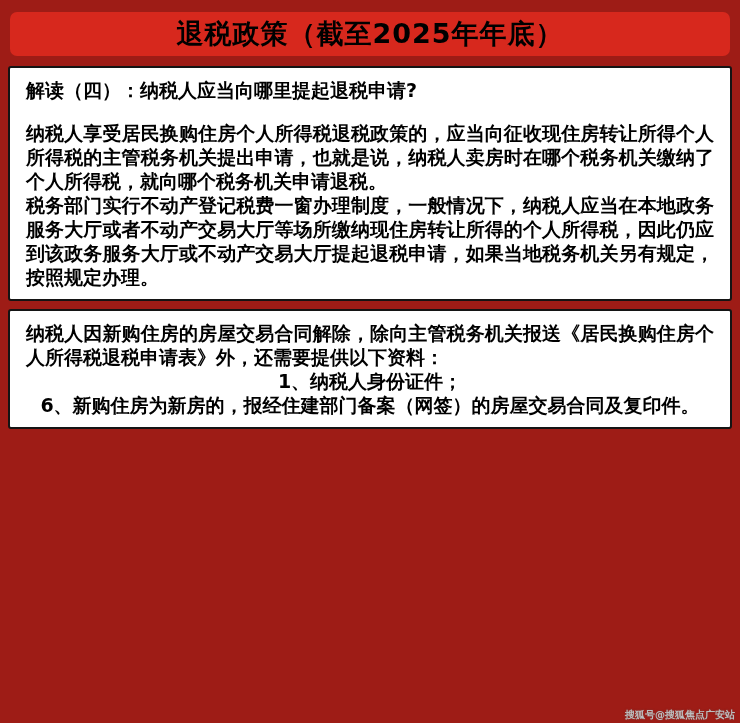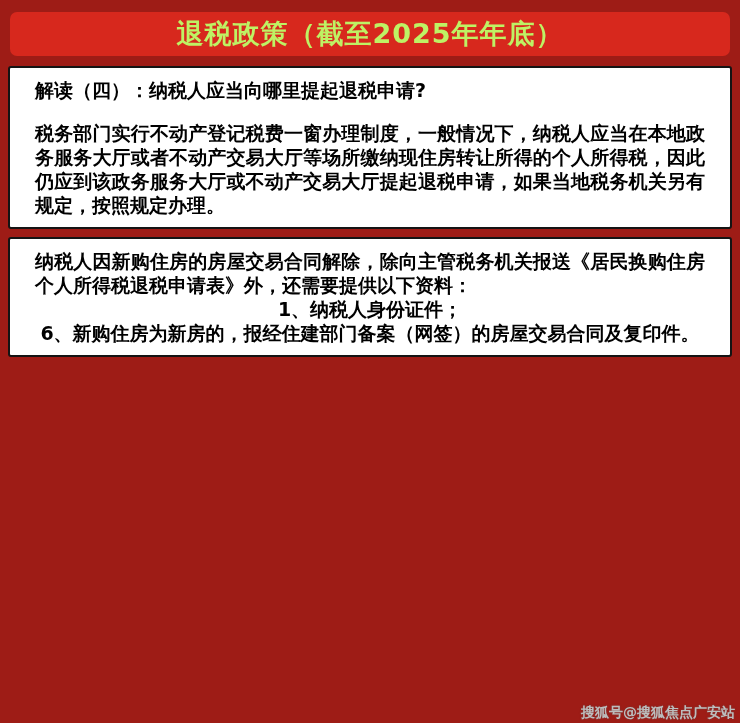--- a/index.html
+++ b/index.html
@@ -11,67 +11,68 @@
     position: relative;
     width: 740px; height: 723px;
     box-sizing: border-box;
     background: #9e1c16;
     padding: 12px 8px 0;
     overflow: hidden;
     font-weight: 700;
   }
   .banner {
     background: #d7281d;
-    color: #bef264;
+    color: #000000;
     text-align: center;
     font-size: 27px;
     line-height: 44px;
     border-radius: 7px;
     margin: 0 2px 10px 2px;
     letter-spacing: 1px;
   }
   .box {
     background: #ffffff;
     border: 2px solid #141414;
     border-radius: 3px;
-    padding: 10px 25px;
+    padding: 10px 16px;
     margin-bottom: 8px;
     color: #000000;
     font-size: 19px;
     line-height: 24px;
   }
   .box .heading {
     margin-bottom: 19px;
   }
   .box p {
     margin: 0;
     text-align: justify;
   }
   .li {
     text-align: center;
   }
   .watermark {
     position: absolute;
     right: 5px;
     bottom: 1px;
-    font-size: 14px;
+    font-size: 10px;
     font-weight: 700;
     color: #bdbdbd;
     text-shadow: 0 0 2px rgba(90,90,90,.55);
   }
 </style>
 </head>
 <body>
 
 <div class="page">
 
   <div class="banner">退税政策（截至2025年年底）</div>
 
   <section class="box">
     <div class="heading">解读（四）：纳税人应当向哪里提起退税申请?</div>
+    <p>纳税人享受居民换购住房个人所得税退税政策的，应当向征收现住房转让所得个人所得税的主管税务机关提出申请，也就是说，纳税人卖房时在哪个税务机关缴纳了个人所得税，就向哪个税务机关申请退税。</p>
     <p>税务部门实行不动产登记税费一窗办理制度，一般情况下，纳税人应当在本地政务服务大厅或者不动产交易大厅等场所缴纳现住房转让所得的个人所得税，因此仍应到该政务服务大厅或不动产交易大厅提起退税申请，如果当地税务机关另有规定，按照规定办理。</p>
   </section>
 
   <section class="box">
     <p>纳税人因新购住房的房屋交易合同解除，除向主管税务机关报送《居民换购住房个人所得税退税申请表》外，还需要提供以下资料：</p>
     <div class="li">1、纳税人身份证件；</div>
     <div class="li">6、新购住房为新房的，报经住建部门备案（网签）的房屋交易合同及复印件。</div>
   </section>
 
 

